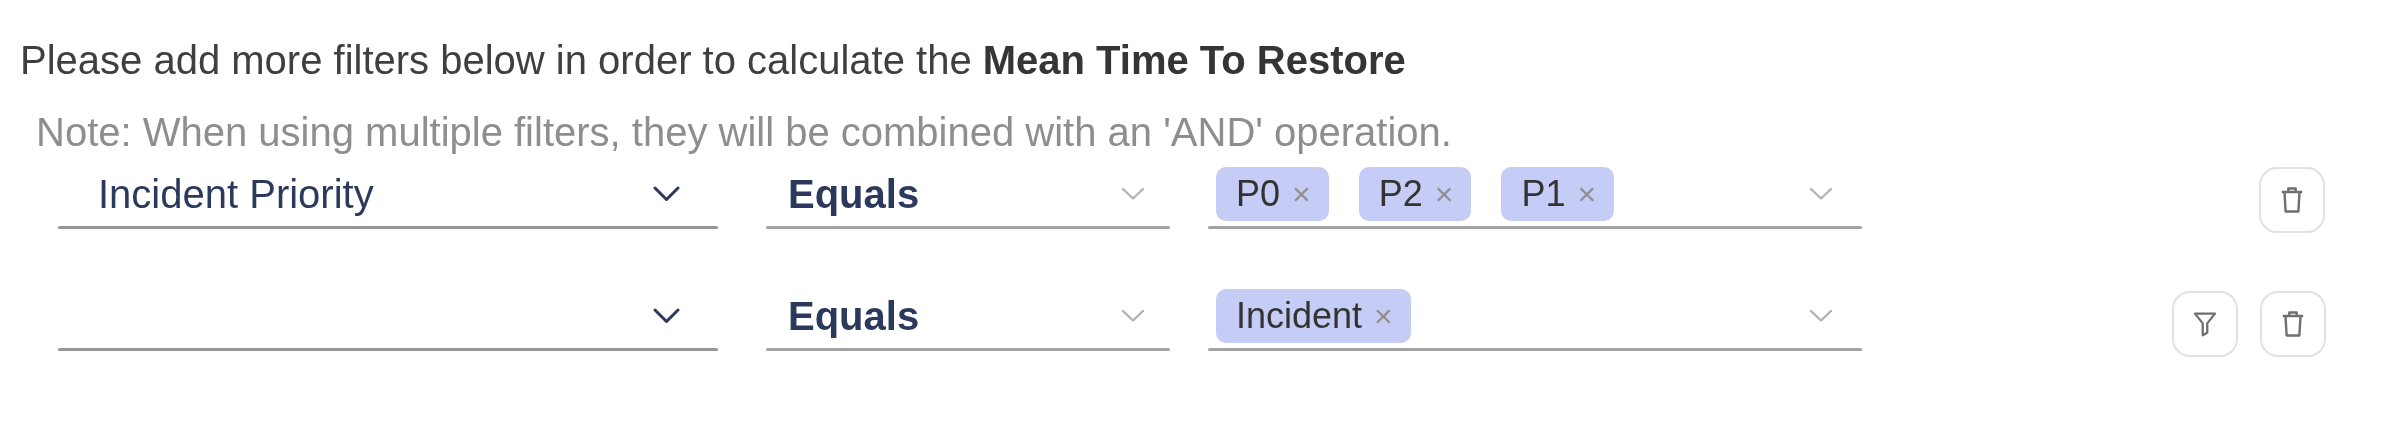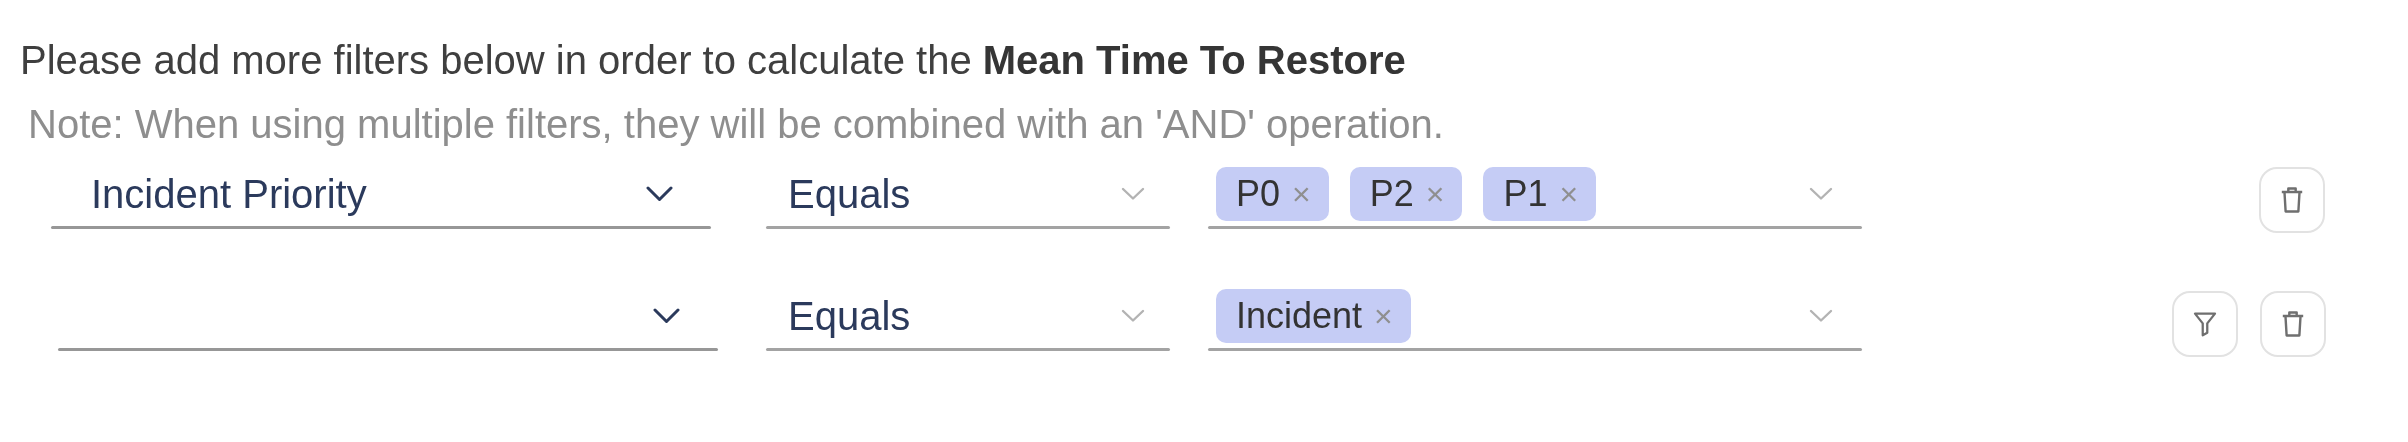--- a/index.html
+++ b/index.html
@@ -2,44 +2,44 @@
 <html><head>
 <meta charset="utf-8">
 <style>
   html,body{margin:0;padding:0;background:#ffffff;}
   body{font-family:"Liberation Sans", sans-serif;}
   .panel{position:relative;width:2408px;height:384px;background:#ffffff;overflow:hidden;}
 
   .intro{position:absolute;left:20px;top:36px;margin:0;font-size:40px;line-height:48px;
          color:#3f3f3f;white-space:pre-wrap;}
   .intro b{font-weight:bold;color:#353535;}
-  .note{position:absolute;left:20px;top:92px;margin:8px;font-size:40px;line-height:48px;color:#8e8e8e;}
+  .note{position:absolute;left:20px;top:92px;margin:16px;font-size:40px;line-height:48px;color:#8e8e8e;}
 
   .field{position:absolute;height:68px;display:flex;align-items:center;cursor:pointer;}
   .underline{position:absolute;left:0;right:0;bottom:-1px;height:3px;border-radius:3px;background:#a3a3a3;}
   .underline.dark{background:#979797;}
 
   .field-label{font-size:40px;color:#2b3a5c;}
   .chev{position:absolute;top:50%;transform:translateY(-50%);}
 
   
-  .r1 .attr{left:51px;top:160px;width:660px;}
+  .r1 .attr{left:58px;top:160px;width:660px;}
   .r1 .op{left:766px;top:160px;width:404px;}
   .r1 .vals{left:1208px;top:160px;width:654px;}
   .r2 .attr{left:58px;top:282px;width:660px;}
   .r2 .op{left:766px;top:282px;width:404px;}
   .r2 .vals{left:1208px;top:282px;width:654px;}
 
   .attr .field-label{padding-left:40px;}
-  .op .field-label{padding-left:22px;}
+  .op .field-label{padding-left:22px;font-weight:bold;}
   .attr .chev{right:38px;}
   .op .chev{right:25px;}
   .vals .chev{right:29px;}
 
-  .tags{display:flex;align-items:center;gap:21px;padding-left:8px;}
+  .tags{display:flex;align-items:center;gap:30px;padding-left:8px;}
   .tag{display:inline-flex;align-items:center;height:54px;padding:0 18px 0 20px;
        border-radius:10px;background:#c5ccf5;}
   .tag-text{font-size:36px;color:#333333;}
   .tag-x{font-size:32px;color:#8f8f8f;margin-left:12px;cursor:pointer;line-height:1;}
 
   .icon-btn{position:absolute;width:66px;height:66px;box-sizing:border-box;background:#ffffff;
             border:2px solid #e2e2e2;border-radius:18px;display:flex;align-items:center;
             justify-content:center;cursor:pointer;padding:0;}
   .btn-del-1{left:2259px;top:167px;}
   .btn-filter-2{left:2172px;top:291px;}

